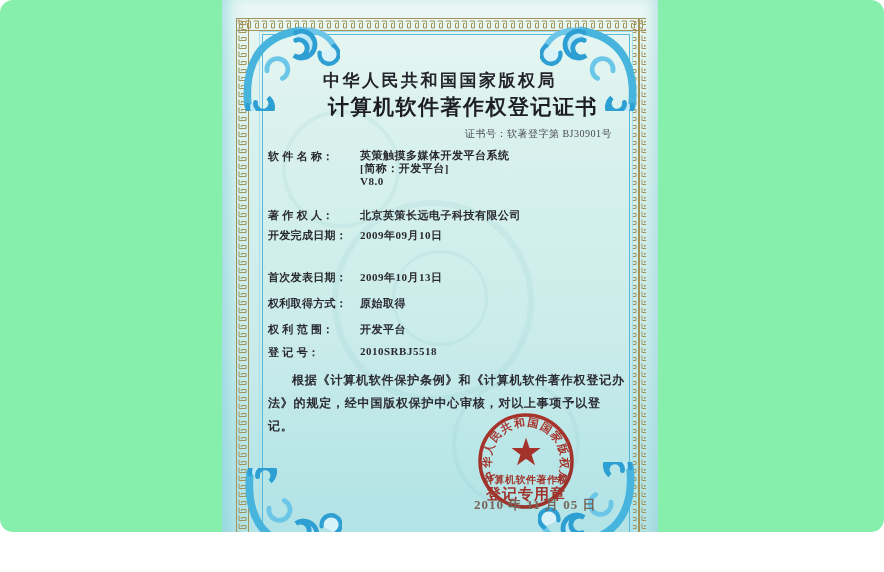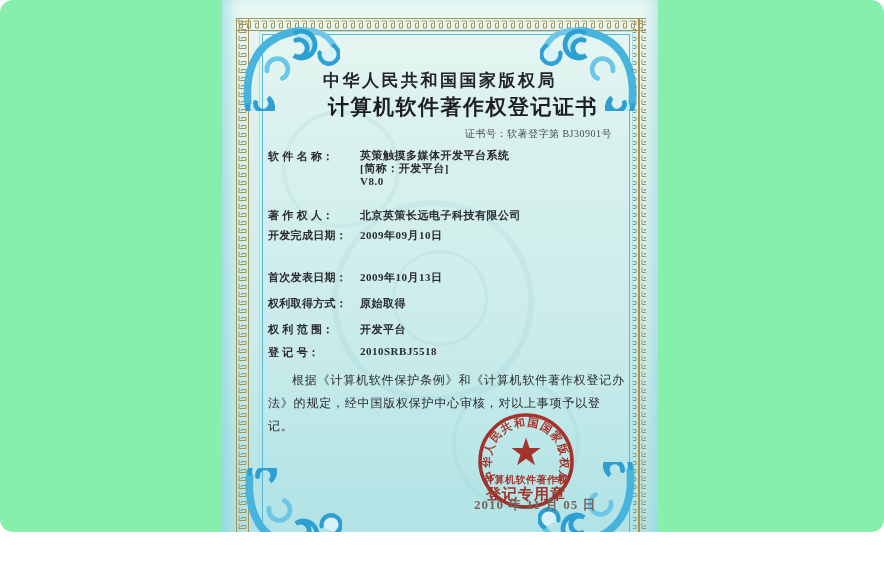--- a/index.html
+++ b/index.html
@@ -37,21 +37,21 @@
              font-size:21px;font-weight:bold;letter-spacing:1.5px;color:#1d1d24;padding-left:23px;}
   .cert-no{position:absolute;left:40px;top:127px;width:350px;text-align:right;
              font-size:10px;color:#4a4a55;letter-spacing:.5px;}
   .row{position:absolute;left:46px;display:flex;font-size:11px;color:#2a2a31;}
   .row .lbl{width:92px;flex:0 0 92px;font-weight:bold;letter-spacing:.3px;}
   .row .val{font-weight:600;letter-spacing:.5px;}
   .row .val .vline{line-height:13px;}
   .r0{top:149px;} .r1{top:208px;} .r2{top:228px;} .r3{top:270px;}
   .r4{top:296px;} .r5{top:322px;} .r6{top:345px;}
   .statement{position:absolute;left:46px;top:369px;width:358px;font-size:12px;
-             line-height:23px;color:#2a2a31;text-indent:2em;letter-spacing:.8px;font-weight:400;}
+             line-height:23px;color:#2a2a31;text-indent:2em;letter-spacing:.8px;font-weight:700;}
   
   .seal{position:absolute;left:254px;top:411px;width:100px;height:100px;
         opacity:.9;mix-blend-mode:multiply;}
   .seal svg{position:absolute;left:0;top:0;width:100px;height:100px;}
   .seal .star{position:absolute;left:0;right:0;top:22px;text-align:center;
         font-family:"DejaVu Sans",sans-serif;font-size:38px;line-height:1;color:#dd2218;}
   .seal .sline{position:absolute;left:0;right:0;text-align:center;color:#dd2218;
         font-weight:bold;font-family:"Liberation Sans","DejaVu Sans",sans-serif;}
   .seal .s1{top:62px;font-size:10px;letter-spacing:.5px;}
   .seal .s2{top:74px;font-size:15px;letter-spacing:1px;}

